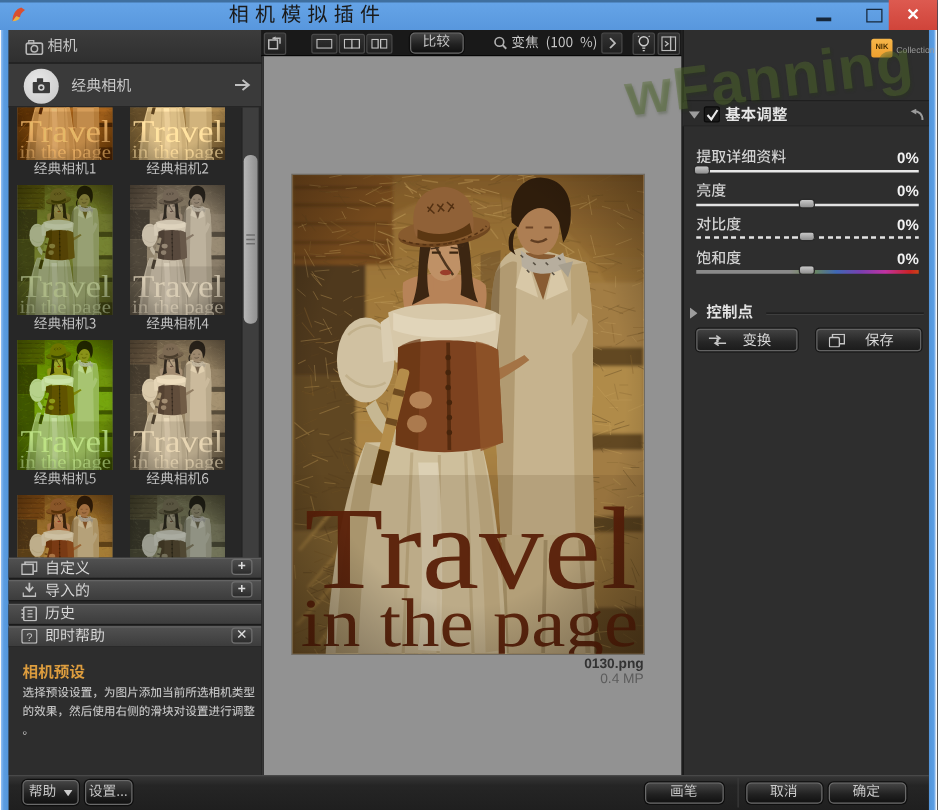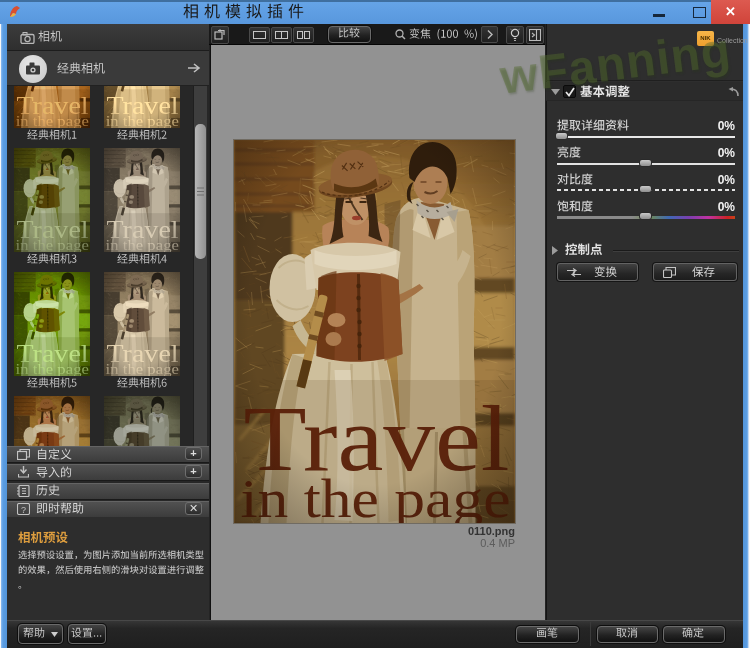--- a/index.html
+++ b/index.html
@@ -633,21 +633,21 @@
 <div class="tbtn" style="left:526px;top:26px;width:18px;height:18px"></div>
 <svg class="abs" style="left:529px;top:29px" width="12" height="12" viewBox="0 0 12 12">
       <rect x="0.5" y="0.5" width="11" height="11" fill="none" stroke="#bbb" stroke-width="1.1"></rect>
       <line x1="7.5" y1="0" x2="7.5" y2="12" stroke="#bbb" stroke-width="1.1"></line>
       <path d="M3,4 L5.5,6 L3,8" fill="none" stroke="#bbb" stroke-width="1.1"></path>
     </svg>
 <div class="abs" id="canvas"></div>
 <svg class="abs" id="photo" viewBox="0 0 280 383" style="color:#5a2009">
       <use href="#art"></use>
     </svg>
-<div class="abs" id="fname">0110.png</div>
+<div class="abs" id="fname">0130.png</div>
 <div class="abs" id="fsize">0.4 MP</div>
 <div class="abs" id="wmark">wFanning</div>
 <div class="abs" id="rpanel"></div>
 <div class="abs" style="left:697px;top:31px;width:17px;height:15px;background:linear-gradient(#f6b649,#ef9f2e);border-radius:2px;color:#4a3000;font-size:6px;font-weight:bold;text-align:center;line-height:15px">NIK</div>
 <div class="abs" style="left:717px;top:37px;font-size:7px;color:#9a9a9a">Collection</div>
 <div class="abs" id="secdiv"></div>
 <div class="abs" id="jbtzbar"></div>
 <svg class="abs" style="left:551px;top:89px" width="9" height="6">
       <path d="M0,0 H9 L4.5,6 Z" fill="#9c9c9c"></path>
     </svg>

